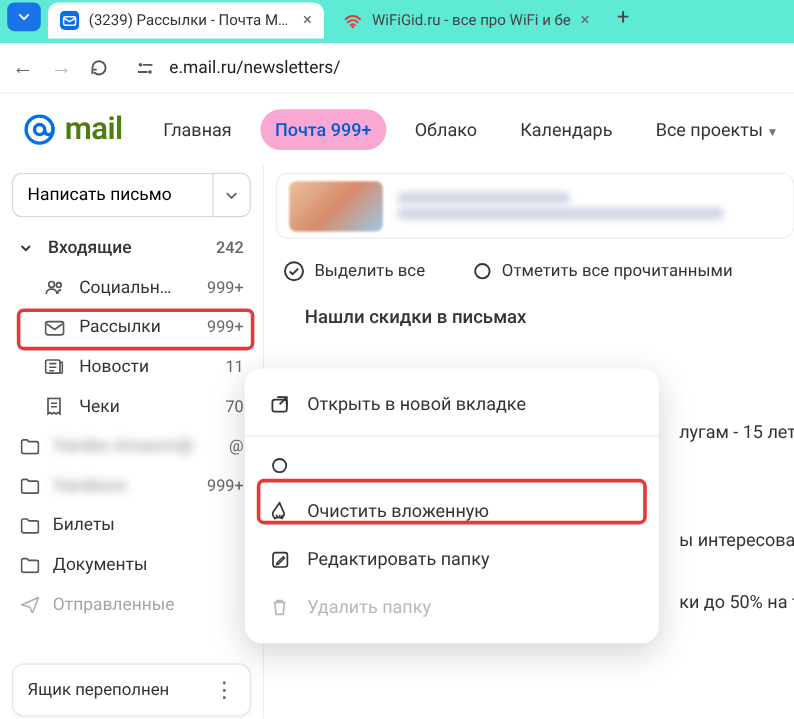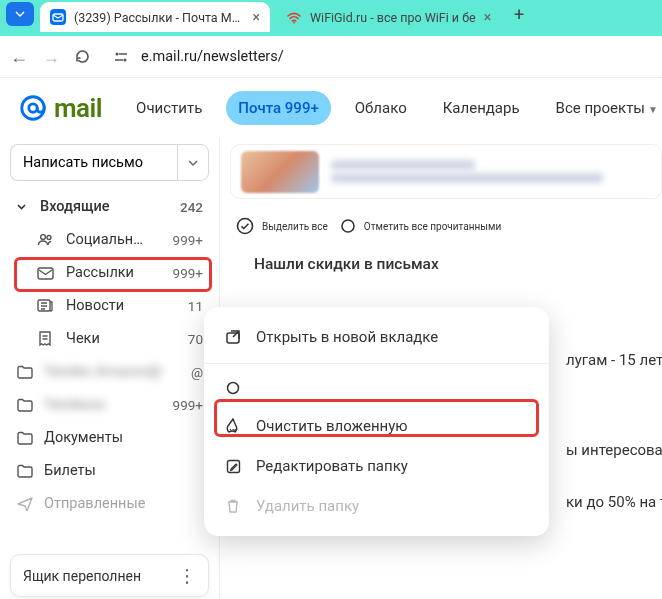--- a/index.html
+++ b/index.html
@@ -22,21 +22,21 @@
   .address { flex:1; display:flex; align-items:center; gap:10px; padding:4px 8px; border-radius:18px; }
   .address .siteicon { width:18px; text-align:center; color:#555; font-size:13px;}
   .address .url { font-size:14.5px; color:#202124; }
 
   
   .apphdr { height:60px; display:flex; align-items:center; gap:22px; padding:0 18px; }
   .logo { display:flex; align-items:center; gap:6px; font-size:26px; font-weight:600; color:#4d7c0f; letter-spacing:-0.5px;}
   .logo-at { width:30px; height:30px; }
   .nav { display:flex; align-items:center; gap:12px; font-size:15px; }
   .nav .it { padding:8px 12px; border-radius:18px; color:#333; white-space:nowrap; }
-  .nav .it.active { background:#7dd3fc; color:#005bd1; font-weight:500; }
+  .nav .it.active { background:#f9a8d4; color:#005bd1; font-weight:500; }
   .nav .drop { font-size:10px; margin-left:3px; color:#777;}
 
   .content { display:flex; height: calc(599px - 36px - 42px - 60px); position:relative; }
 
   
   .sidebar { width:220px; border-right:1px solid #eee; padding:6px 6px 0 6px; display:flex; flex-direction:column; position:relative;}
   .compose { display:flex; margin:0 4px 10px 4px;}
   .compose-btn { flex:1; border:1px solid #d6d6d6; border-right:none; border-radius:8px 0 0 8px; padding:9px 12px; background:#fff; font-size:14.5px; text-align:left;}
   .compose-dd { width:32px; border:1px solid #d6d6d6; border-radius:0 8px 8px 0; background:#fff; display:flex; align-items:center; justify-content:center; font-size:11px; color:#666;}
 
@@ -53,21 +53,21 @@
 
   .overflow-card { position:absolute; bottom:2px; left:10px; right:10px; background:#fff; border:1px solid #e6e6e6; border-radius:10px; box-shadow:0 1px 4px rgba(0,0,0,0.06); padding:10px 12px; display:flex; align-items:center; justify-content:space-between; font-size:14px;}
   .overflow-card .more { font-size:18px; color:#555;}
 
   
   .main { flex:1; position:relative; padding:6px 0 0 10px; overflow:hidden;}
   .promo { height:55px; border:1px solid #eee; border-radius:10px; margin:0 0 10px 0; display:flex; align-items:center; gap:12px; padding:6px 10px; }
   .promo .thumb { width:78px; height:42px; border-radius:6px; background:linear-gradient(135deg,#e8c3a0,#d78b6b,#9ec7e8); filter: blur(1px);}
   .promo .ptxt { flex:1; }
   .promo .pline { height:10px; border-radius:4px; background:#cfd6e4; margin:3px 0; filter:blur(3px);}
-  .actionbar { display:flex; align-items:center; gap:12px; padding:8px 6px 12px 6px; font-size:10px;}
+  .actionbar { display:flex; align-items:center; gap:40px; padding:8px 6px 12px 6px; font-size:14px;}
   .actionbar .ai { display:flex; align-items:center; gap:8px;}
   .section-title { font-size:15.5px; font-weight:500; padding:8px 6px 12px 24px;}
   .msglist .mrow { padding:12px 6px 12px 6px; font-size:15px; white-space:nowrap; overflow:hidden;}
 
   
   .ctx { position:absolute; left:204px; top:307px; width:345px; background:#fff; border-radius:14px; box-shadow:0 8px 28px rgba(0,0,0,0.18); padding:10px 0; z-index:50;}
   .ctx .ci { display:flex; align-items:center; gap:14px; padding:11px 20px; font-size:15px;}
   .ctx .ci.disabled { color:#b8b8b8;}
   .ctx .ci .cicn { width:18px; display:flex; justify-content:center;}
   .ctx .sep { height:1px; background:#eee; margin:6px 0;}
@@ -132,21 +132,21 @@
 <div class="apphdr">
   <div class="logo">
     <svg class="logo-at" viewBox="0 0 32 32">
       <circle cx="16" cy="16" r="12" fill="none" stroke="#0070f0" stroke-width="3"></circle>
       <circle cx="16" cy="16" r="4.5" fill="none" stroke="#0070f0" stroke-width="3"></circle>
       <path d="M20.5 16c0 3 1.5 4.5 3.5 4.5 2.5 0 4-2.5 4-6" fill="none" stroke="#0070f0" stroke-width="3" stroke-linecap="round"></path>
     </svg>
     <span>mail</span>
   </div>
   <div class="nav">
-    <span class="it">Очистить</span>
+    <span class="it">Главная</span>
     <span class="it active">
       <span>Почта</span>&nbsp;<span>999+</span>
     </span>
     <span class="it">Облако</span>
     <span class="it">Календарь</span>
     <span class="it">
       <span>Все проекты</span><span class="drop">▼</span>
     </span>
   </div>
 </div>
@@ -238,30 +238,30 @@
         <span class="lbl">Yandexxx</span>
         <span class="cnt">999+</span>
       </div>
 
       <div class="fitem">
         <span class="icn">
           <svg width="16" height="14" viewBox="0 0 16 14">
               <path d="M1 3a1.5 1.5 0 0 1 1.5-1.5h3L7 3h6.5A1.5 1.5 0 0 1 15 4.5v7A1.5 1.5 0 0 1 13.5 13h-11A1.5 1.5 0 0 1 1 11.5z" fill="none" stroke="#555" stroke-width="1.4"></path>
             </svg>
         </span>
+        <span class="lbl">Билеты</span>
+      </div>
+
+      <div class="fitem">
+        <span class="icn">
+          <svg width="16" height="14" viewBox="0 0 16 14">
+              <path d="M1 3a1.5 1.5 0 0 1 1.5-1.5h3L7 3h6.5A1.5 1.5 0 0 1 15 4.5v7A1.5 1.5 0 0 1 13.5 13h-11A1.5 1.5 0 0 1 1 11.5z" fill="none" stroke="#555" stroke-width="1.4"></path>
+            </svg>
+        </span>
         <span class="lbl">Документы</span>
-      </div>
-
-      <div class="fitem">
-        <span class="icn">
-          <svg width="16" height="14" viewBox="0 0 16 14">
-              <path d="M1 3a1.5 1.5 0 0 1 1.5-1.5h3L7 3h6.5A1.5 1.5 0 0 1 15 4.5v7A1.5 1.5 0 0 1 13.5 13h-11A1.5 1.5 0 0 1 1 11.5z" fill="none" stroke="#555" stroke-width="1.4"></path>
-            </svg>
-        </span>
-        <span class="lbl">Билеты</span>
       </div>
 
       <div class="fitem" style="opacity:.45;">
         <span class="icn">
           <svg width="16" height="14" viewBox="0 0 16 14">
               <path d="M1 7l14-6-5 13-2-5z" fill="none" stroke="#555" stroke-width="1.4" stroke-linejoin="round"></path>
             </svg>
         </span>
         <span class="lbl">Отправленные</span>
       </div>

